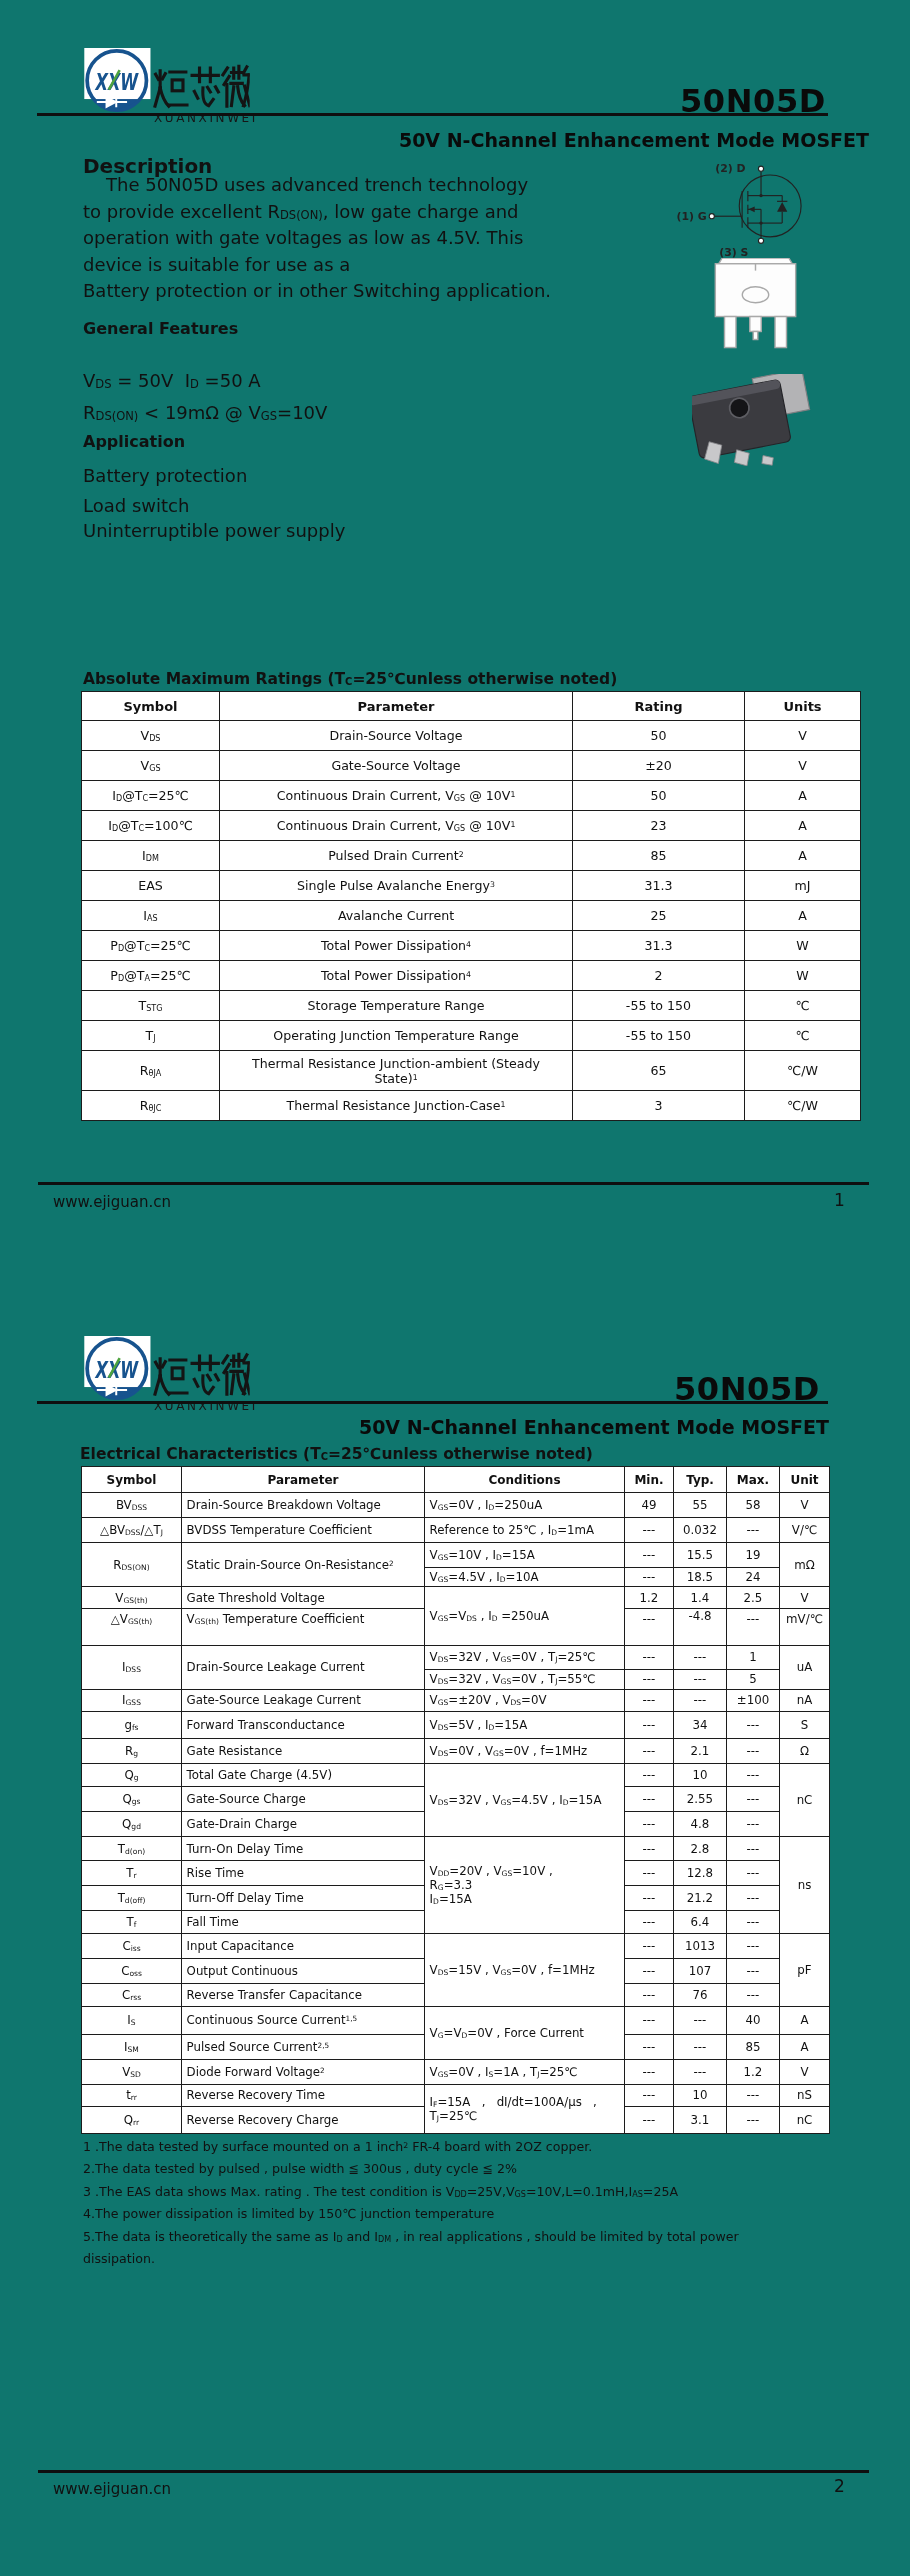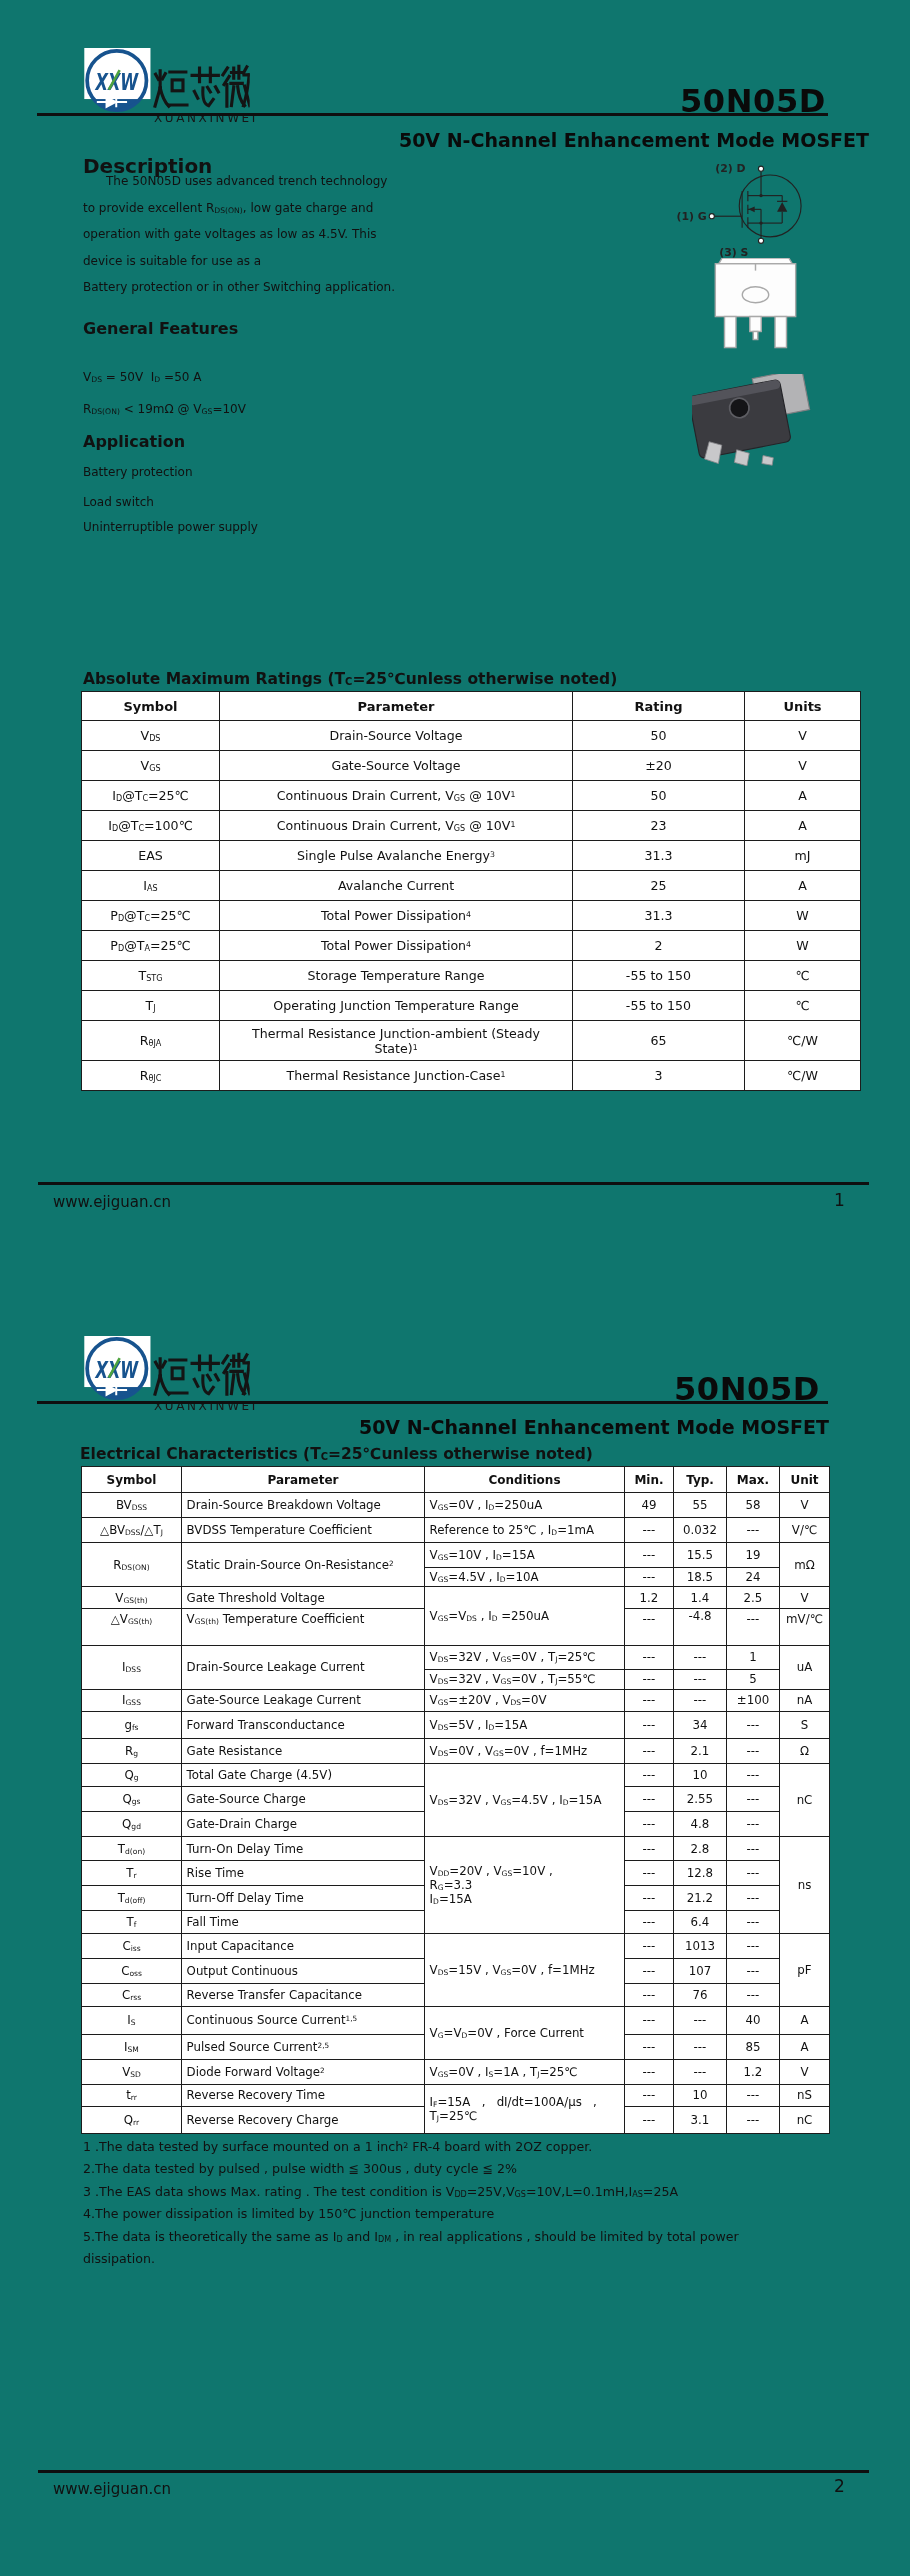--- a/index.html
+++ b/index.html
@@ -6,21 +6,21 @@
   html,body{margin:0;padding:0;background:#e8e8e8;}
   .canvas{position:relative;width:910px;height:2576px;background:#0f766e;
           font-family:"DejaVu Sans",sans-serif;color:#111;overflow:hidden;}
   .abs{position:absolute;}
   sub{font-size:64%;vertical-align:-10%;}
   sup{font-size:62%;vertical-align:38%;}
   .part-number{font-size:32px;font-weight:bold;letter-spacing:0.6px;color:#0a0a0a;}
   .subtitle{font-size:19px;font-weight:bold;color:#0a0a0a;}
   .rule{background:#0f0f0f;}
   .sec-title{font-size:15.5px;font-weight:bold;}
-  .body-line{font-size:12px;}
+  .body-line{font-size:18px;}
   .en-logo{font-size:12px;letter-spacing:2.6px;color:#161616;}
   .ghost{color:transparent;font-size:33px;letter-spacing:4.6px;pointer-events:none;}
   table.ds{border-collapse:collapse;table-layout:fixed;background:#fff;}
   table.ds td,table.ds th{border:1.1px solid #1c1c1c;vertical-align:middle;
       padding:0 2.9px;overflow:hidden;}
   table.t1 td,table.t1 th{font-size:12.6px;text-align:center;}
   table.t1 th{border-bottom:1.7px solid #1c1c1c;font-size:13px;}
   table.t2 td,table.t2 th{font-size:11.8px;text-align:center;}
   table.t2 th{font-size:12px;font-weight:bold;}
   table.t2 td.lft{text-align:left;padding-left:4.6px;}
@@ -213,20 +213,26 @@
             <td>50</td>
             <td>A</td>
           </tr>
       <tr style="height:30px;">
             <td>I<sub>D</sub>@T<sub>C</sub>=100℃</td>
             <td>Continuous Drain Current, V<sub>GS</sub> @ 10V<sup>1</sup></td>
             <td>23</td>
             <td>A</td>
           </tr>
       <tr style="height:30px;">
+            <td>I<sub>DM</sub></td>
+            <td>Pulsed Drain Current<sup>2</sup></td>
+            <td>85</td>
+            <td>A</td>
+          </tr>
+      <tr style="height:30px;">
             <td>EAS</td>
             <td>Single Pulse Avalanche Energy<sup>3</sup></td>
             <td>31.3</td>
             <td>mJ</td>
           </tr>
       <tr style="height:30px;">
             <td>I<sub>AS</sub></td>
             <td>Avalanche Current</td>
             <td>25</td>
             <td>A</td>

